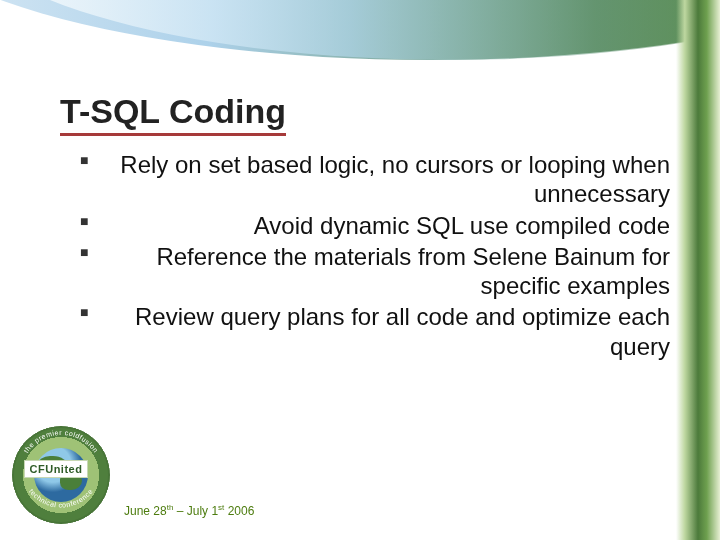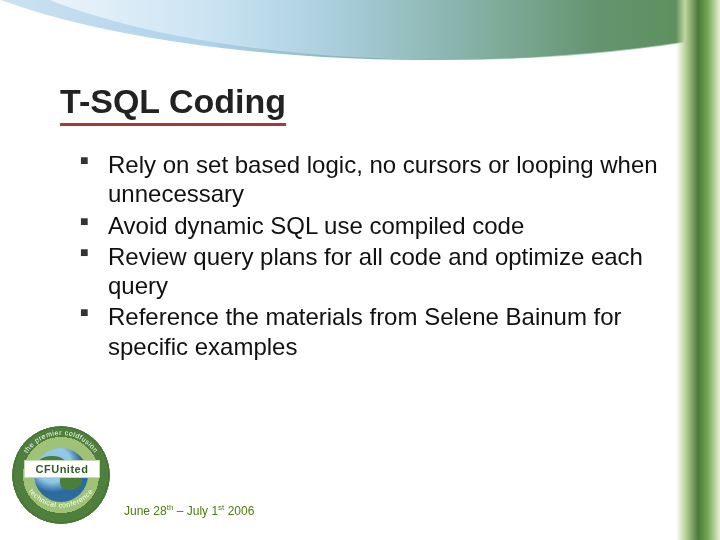--- a/index.html
+++ b/index.html
@@ -36,41 +36,42 @@
   
   .right-band {
     position: absolute;
     top: 0; right: 0;
     width: 44px; height: 540px;
     background: linear-gradient(90deg, rgba(255,255,255,0) 0%, #bed7a0 20%, #4c7a3b 50%, #6ea04f 70%, #e6efd3 100%);
   }
 
   .slide-title {
     position: absolute;
-    top: 82px; left: 60px;
+    top: 92px; left: 60px;
     font-size: 34px;
     font-weight: bold;
     color: #222;
     border-bottom: 3px solid #a63a3a;
     padding-bottom: 2px;
   }
 
   .content {
     position: absolute;
     top: 150px; left: 80px;
     width: 590px;
   }
   .content ul { list-style: none; }
   .content li {
     position: relative;
     padding-left: 28px;
     font-size: 24px;
     line-height: 1.22;
     color: #111;
     margin-bottom: 2px;
+    text-align: right;
   }
   .content li::before {
     content: "■";
     position: absolute;
     left: 0; top: 2px;
     font-size: 14px;
     color: #333;
   }
 
   .footer-date {
@@ -114,21 +115,21 @@
   .logo-text {
     position: absolute;
     top: 50%; left: 50%;
     width: 100px; height: 100px;
     margin: -50px 0 0 -50px;
     pointer-events: none;
   }
   .logo-banner {
     position: absolute;
     top: 40px; left: 18px;
-    width: 76px;
+    width: 64px;
     background: #fff;
     color: #2f5c28;
     font-size: 11px;
     font-weight: bold;
     text-align: center;
     padding: 2px 0;
     border: 1px solid #c7d8b4;
     letter-spacing: 0.5px;
   }
 </style>
@@ -140,22 +141,22 @@
   <div class="swoosh2"></div>
 </div>
 <div class="right-band"></div>
 
 <h1 class="slide-title">T-SQL Coding</h1>
 
 <div class="content">
   <ul>
     <li>Rely on set based logic, no cursors or looping when unnecessary</li>
     <li>Avoid dynamic SQL use compiled code</li>
+    <li>Reference the materials from Selene Bainum for specific examples</li>
     <li>Review query plans for all code and optimize each query</li>
-    <li>Reference the materials from Selene Bainum for specific examples</li>
   </ul>
 </div>
 
 <div class="footer-date">
   <span>June 28</span><sup>th</sup><span> – July 1</span><sup>st</sup><span> 2006</span>
 </div>
 
 <div class="logo">
   <div class="logo-ring"></div>
   <div class="logo-globe">

